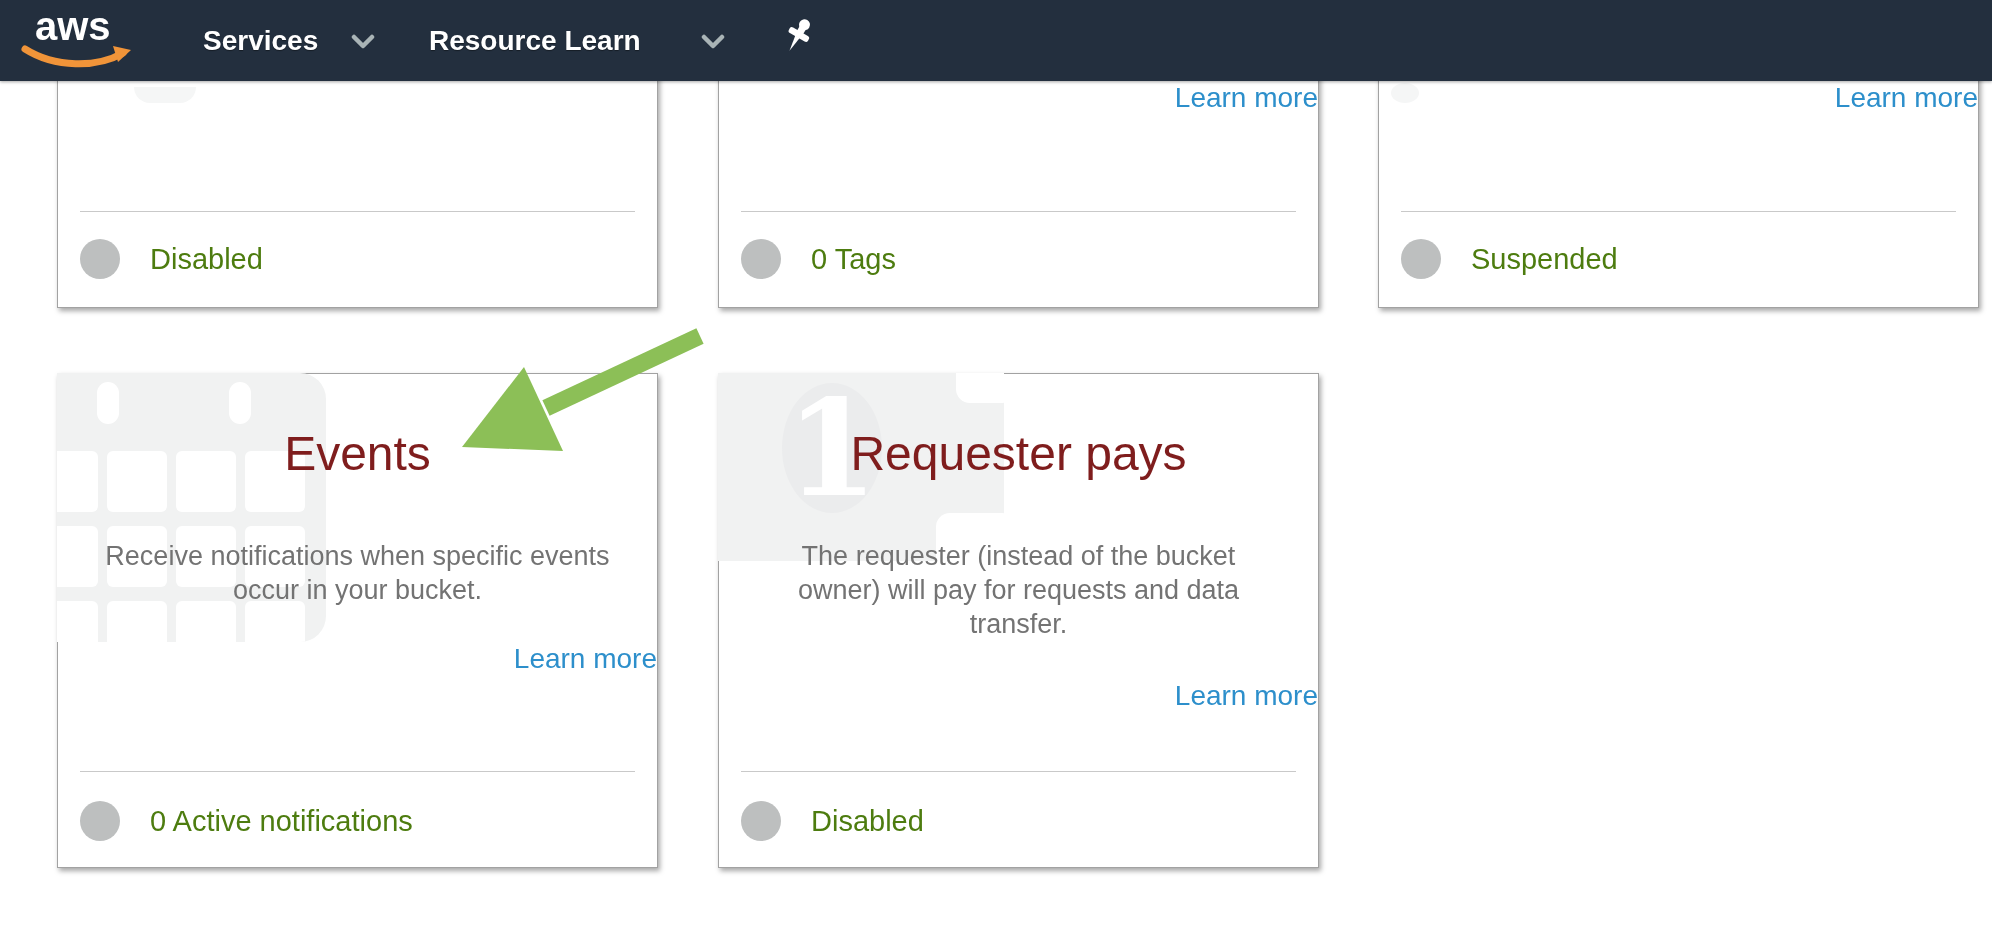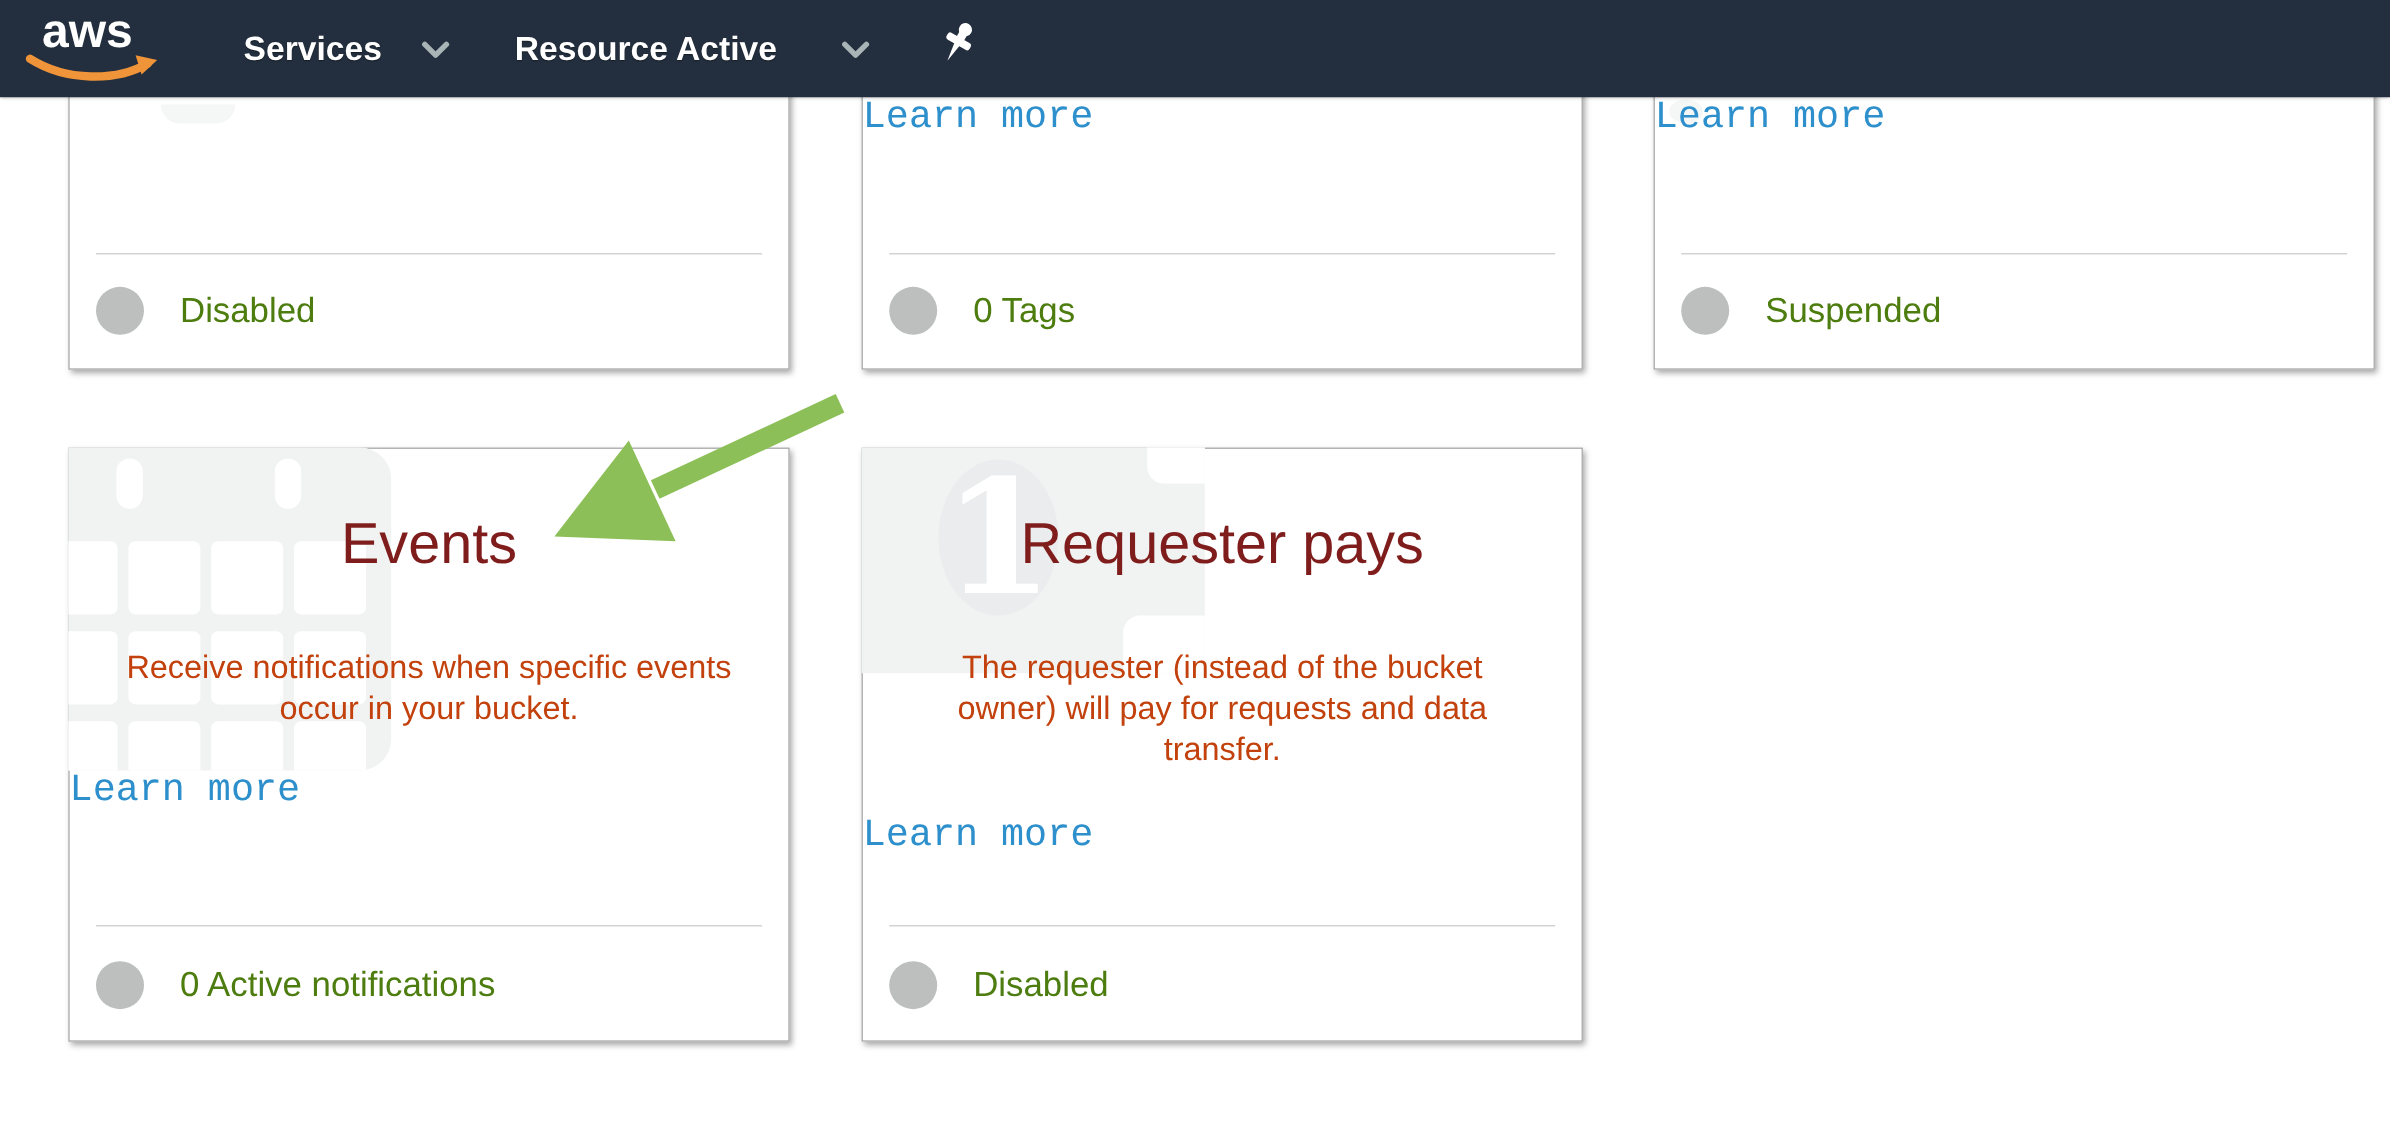--- a/index.html
+++ b/index.html
@@ -34,40 +34,40 @@
   }
   .card.r1 { top:58px; height:250px; }
   #card-top-left   { left:57px;   width:601px; }
   #card-top-middle { left:718px;  width:601px; }
   #card-top-right  { left:1378px; width:601px; }
   .card.r2 { top:373px; height:495px; }
   #card-events    { left:57px;  width:601px; }
   #card-requester { left:718px; width:601px; }
 
   .learn-more {
-    position:absolute; left:0; right:0; text-align:left;
-    color:#2d8fcb; font-size:32px; line-height:30px; cursor:pointer; white-space:nowrap;font-family:Liberation Mono, monospace;
+    position:absolute; left:0; right:0; text-align:right;
+    color:#2d8fcb; font-size:28px; line-height:30px; cursor:pointer; white-space:nowrap;
   }
   .r1 .learn-more { top:24px; }
   .divider { position:absolute; left:22px; right:22px; height:0; border-top:1px solid #c9c9c9; }
   .r1 .divider { top:152px; }
   .r2 .divider { top:397px; }
   .status { position:absolute; left:22px; display:flex; align-items:center; }
   .r1 .status { top:180px; height:40px; }
   .r2 .status { top:427px; height:40px; }
   .dot { width:40px; height:40px; border-radius:50%; background:#bdbfbf; flex:0 0 auto; }
   .status-label { margin-left:30px; font-size:29px; color:#4d7c0f; white-space:nowrap; }
 
   .card-title {
     position:absolute; left:0; right:0; top:52px; text-align:center;
     font-size:48px; line-height:56px; color:#7f1d1d; white-space:nowrap;
   }
   .card-desc {
     position:absolute; left:0; right:0; top:165px; text-align:center;
-    font-size:27px; line-height:34px; color:#c2410c;
+    font-size:27px; line-height:34px; color:#737373;
   }
   .card-desc div { white-space:nowrap; }
   #card-events .learn-more   { top:270px; }
   #card-requester .learn-more{ top:307px; }
 
   
   .faded { position:absolute; background:#f1f2f2; }
   .cal {
     left:-1px; top:-1px; width:269px; height:269px;
     border-radius:0 26px 26px 0; overflow:hidden;
@@ -118,21 +118,21 @@
   </div>
 
   <div class="nav-item" style="left:203px; width:185px;">
     <span class="nav-label" style="left:0;">Services</span>
     <svg class="chev" style="left:148px;" width="24" height="18" viewBox="0 0 24 18">
       <polyline points="3,4 12,13 21,4" stroke="#a9b4b6" stroke-width="4.5" fill="none" stroke-linecap="round" stroke-linejoin="round"></polyline>
     </svg>
   </div>
 
   <div class="nav-item" style="left:429px; width:290px;">
-    <span class="nav-label" style="left:0;">Resource Active</span>
+    <span class="nav-label" style="left:0;">Resource Learn</span>
     <svg class="chev" style="left:272px;" width="24" height="18" viewBox="0 0 24 18">
       <polyline points="3,4 12,13 21,4" stroke="#a9b4b6" stroke-width="4.5" fill="none" stroke-linecap="round" stroke-linejoin="round"></polyline>
     </svg>
   </div>
 
   <div class="pin-btn">
     <svg width="48" height="52" viewBox="0 0 48 52">
       <g transform="translate(24,22) rotate(30)" fill="#ffffff">
         <circle cx="0" cy="-13" r="5.5"></circle>
         <rect x="-3.5" y="-14" width="7" height="10"></rect>

